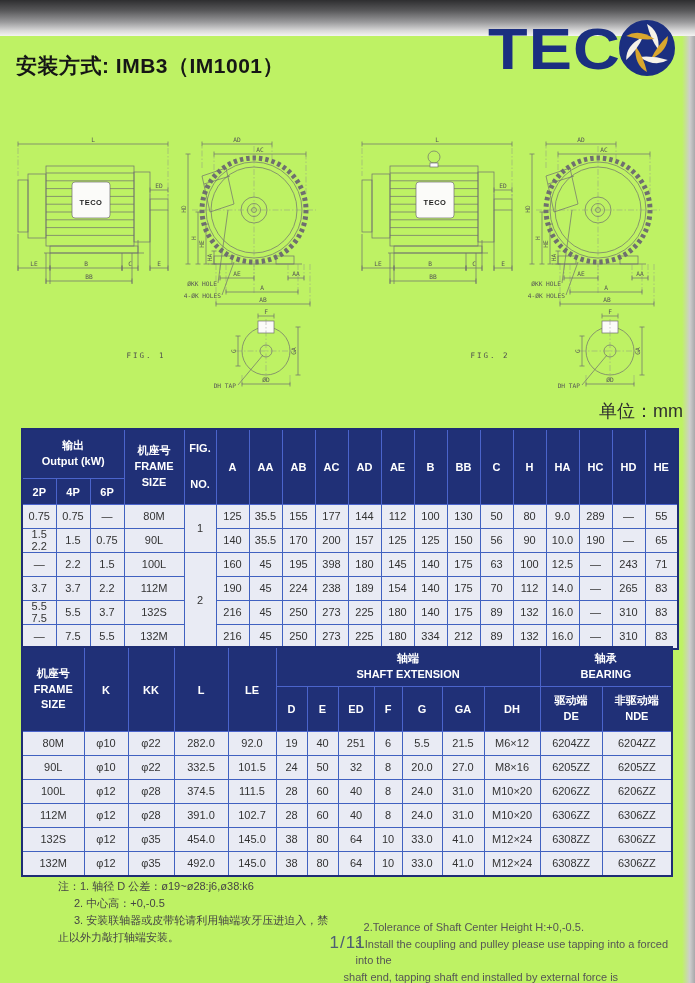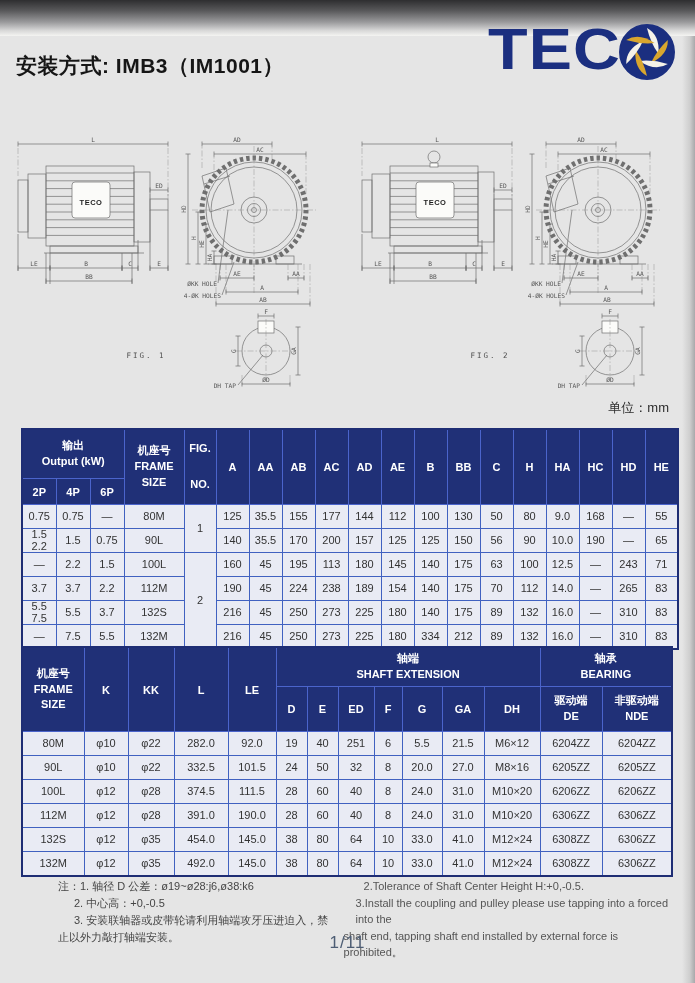--- a/index.html
+++ b/index.html
@@ -1,55 +1,55 @@
 <!DOCTYPE html>
 <html><head>
 <meta charset="utf-8">
 <style>
   html,body{margin:0;padding:0;background:#8a8a8c;}
-  #page{position:relative;width:695px;height:983px;background:#e5e5e5;overflow:hidden;
+  #page{position:relative;width:695px;height:983px;background:#bef264;overflow:hidden;
         font-family:"Liberation Sans",sans-serif;color:#222;}
   .scan-top{position:absolute;top:0;left:0;right:0;height:36px;
     background:linear-gradient(180deg,#2e2e30 0%,#59595b 30%,#9b9b9d 62%,#d8d8d8 85%,#f4f4f2 100%);}
   .scan-right{position:absolute;top:36px;right:0;width:13px;bottom:0;
     background:linear-gradient(90deg,rgba(200,200,200,0) 0%,#cecece 60%,#a8a8aa 100%);}
   
   .title{position:absolute;left:16px;top:52px;font-size:21px;font-weight:bold;color:#161616;letter-spacing:.5px;}
-  .logo{position:absolute;right:20px;top:20px;display:flex;align-items:flex-end;}
+  .logo{position:absolute;right:20px;top:20px;display:flex;align-items:flex-start;}
   .logo .tec{font-size:60px;font-weight:bold;color:#1b2f80;letter-spacing:1px;transform:scale(1.08,.95);line-height:1;}
   .logo svg{margin-left:3px;}
   
   .figs{position:absolute;left:0;top:118px;width:695px;height:284px;}
   .figs svg{position:absolute;top:0;}
   #fig1{left:4px;} #fig2{left:348px;}
   .fig-ln{stroke:#6f6f6f;stroke-width:.7;fill:none;}
   .fig-fill{stroke:#6f6f6f;stroke-width:.7;fill:#fbfbf9;}
   .fig-cl{stroke:#8d8d8d;stroke-width:.45;stroke-dasharray:6 2 1.5 2;fill:none;}
   .fig-cog{stroke:#6f6f6f;stroke-width:5;fill:none;stroke-dasharray:3.4 3;}
   .fig-txt{font:6.2px "DejaVu Sans Mono",monospace;fill:#555;stroke:none;}
   .fig-cap{font:7.5px "DejaVu Sans Mono",monospace;letter-spacing:2px;fill:#4e4e4e;stroke:none;}
   .fig-np{font:bold 7.5px "Liberation Sans",sans-serif;letter-spacing:.5px;fill:#1d1d1d;stroke:none;}
   
-  .unit{position:absolute;right:26px;top:399px;font-size:13px;color:#2e2e2e;}
+  .unit{position:absolute;right:12px;top:399px;font-size:18px;color:#2e2e2e;}
   
   table{border-collapse:collapse;table-layout:fixed;position:absolute;left:21px;
         font-size:11px;border:2px solid #1e2d74;}
   #t1{top:428px;width:656px;} #t2{top:646px;width:650px;}
   th{background:#203077;color:#fff;border:1px solid #4b64cb;font-weight:600;
      padding:0 1px;text-align:center;vertical-align:middle;}
   td{background:#e9ebf4;color:#333;border:1px solid #4061c0;text-align:center;
      vertical-align:middle;padding:0 1px;height:23px;line-height:1.05;}
   #t1 thead tr.r1 th{height:48px;} #t1 thead tr.r2 th{height:25px;}
   #t2 thead tr.r1 th{height:38px;margin-top:8px;} #t2 thead tr.r2 th{height:44px;}
   th .ln{line-height:1.45;text-align:center;} th .gap{margin-top:20px;}
   
   .notes{position:absolute;left:22px;top:878px;width:648px;display:flex;font-size:11px;}
   .notes .zh{width:46%;color:#454545;line-height:1.55;margin-left:36px;}
   .notes .en{width:54%;color:#555;line-height:1.5;}
-  .ind1{padding-left:16px;} .ind2{padding-left:24px;} .ind3{padding-left:4px;}
+  .ind1{padding-left:16px;} .ind2{padding-left:24px;margin-top:41px;} .ind3{padding-left:4px;}
   .pagenum{position:absolute;left:0;top:933px;width:695px;text-align:center;
            font-size:17px;color:#4d5d74;letter-spacing:1px;}
 </style>
 </head>
 <body>
 <div id="page">
 
 <div class="scan-top"></div>
 <div class="scan-right"></div>
 
@@ -457,21 +457,21 @@
           <td>35.5</td>
           <td>155</td>
           <td>177</td>
           <td>144</td>
           <td>112</td>
           <td>100</td>
           <td>130</td>
           <td>50</td>
           <td>80</td>
           <td>9.0</td>
-          <td>168</td>
+          <td>289</td>
           <td>—</td>
           <td>55</td>
         </tr>
         <tr>
           <td>
             <div>1.5</div>
             <div>2.2</div>
           </td>
           <td>1.5</td>
           <td>0.75</td>
@@ -493,21 +493,21 @@
         </tr>
         <tr>
           <td>—</td>
           <td>2.2</td>
           <td>1.5</td>
           <td>100L</td>
           <td rowspan="4">2</td>
           <td>160</td>
           <td>45</td>
           <td>195</td>
-          <td>113</td>
+          <td>398</td>
           <td>180</td>
           <td>145</td>
           <td>140</td>
           <td>175</td>
           <td>63</td>
           <td>100</td>
           <td>12.5</td>
           <td>—</td>
           <td>243</td>
           <td>71</td>
@@ -679,21 +679,21 @@
           <td>31.0</td>
           <td>M10×20</td>
           <td>6206ZZ</td>
           <td>6206ZZ</td>
         </tr>
         <tr>
           <td>112M</td>
           <td>φ12</td>
           <td>φ28</td>
           <td>391.0</td>
-          <td>190.0</td>
+          <td>102.7</td>
           <td>28</td>
           <td>60</td>
           <td>40</td>
           <td>8</td>
           <td>24.0</td>
           <td>31.0</td>
           <td>M10×20</td>
           <td>6306ZZ</td>
           <td>6306ZZ</td>
         </tr>

